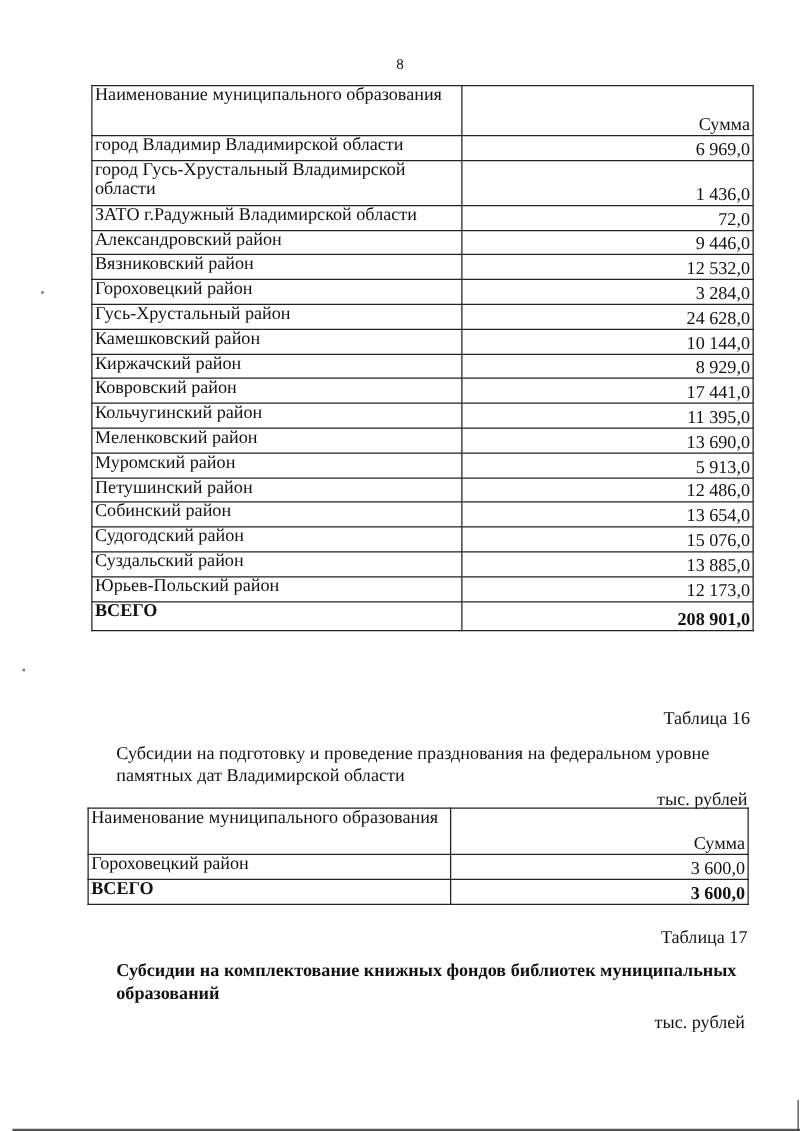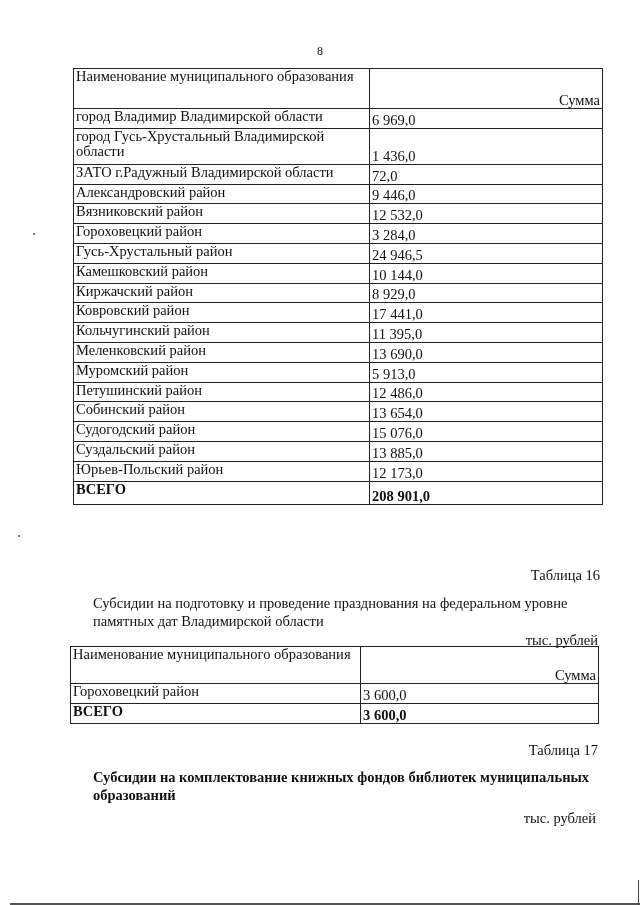--- a/index.html
+++ b/index.html
@@ -2,21 +2,21 @@
 <html><head>
 <meta charset="utf-8">
 <style>
   html, body { margin: 0; padding: 0; background: #ffffff; }
   body { width: 640px; height: 905px; position: relative; overflow: hidden;
          font-family: "Liberation Serif", "DejaVu Serif", serif; color: #111; }
   .page-number { position: absolute; top: 44px; left: 0; width: 640px; text-align: center;
                  font-size: 12px; }
   table { border-collapse: collapse; position: absolute; font-size: 14.5px; }
   td { border: 1.3px solid #222; padding: 0 2px; line-height: 15px; vertical-align: top; }
-  td.num { vertical-align: bottom; }
+  td.num { text-align: right; vertical-align: bottom; }
   td.hdr-name { text-align: left; }
   td.hdr-sum { text-align: right; vertical-align: bottom; }
   tr.total td { font-weight: bold; }
   #t15 { left: 73px; top: 68px; width: 530px; }
   #t15 col.c1 { width: 296px; }
   #t15 tr { height: 19.8px; }
   #t15 tr.hdr { height: 40px; }
   #t15 tr.tall { height: 36px; }
   #t15 tr.total td { height: 22px; }
   .caption-right { position: absolute; text-align: right; font-size: 14.5px; }
@@ -70,21 +70,21 @@
       <tr>
         <td>Вязниковский  район</td>
         <td class="num">12 532,0</td>
       </tr>
       <tr>
         <td>Гороховецкий  район</td>
         <td class="num">3 284,0</td>
       </tr>
       <tr>
         <td>Гусь-Хрустальный  район</td>
-        <td class="num">24 946,5</td>
+        <td class="num">24 628,0</td>
       </tr>
       <tr>
         <td>Камешковский район</td>
         <td class="num">10 144,0</td>
       </tr>
       <tr>
         <td>Киржачский  район</td>
         <td class="num">8 929,0</td>
       </tr>
       <tr>

